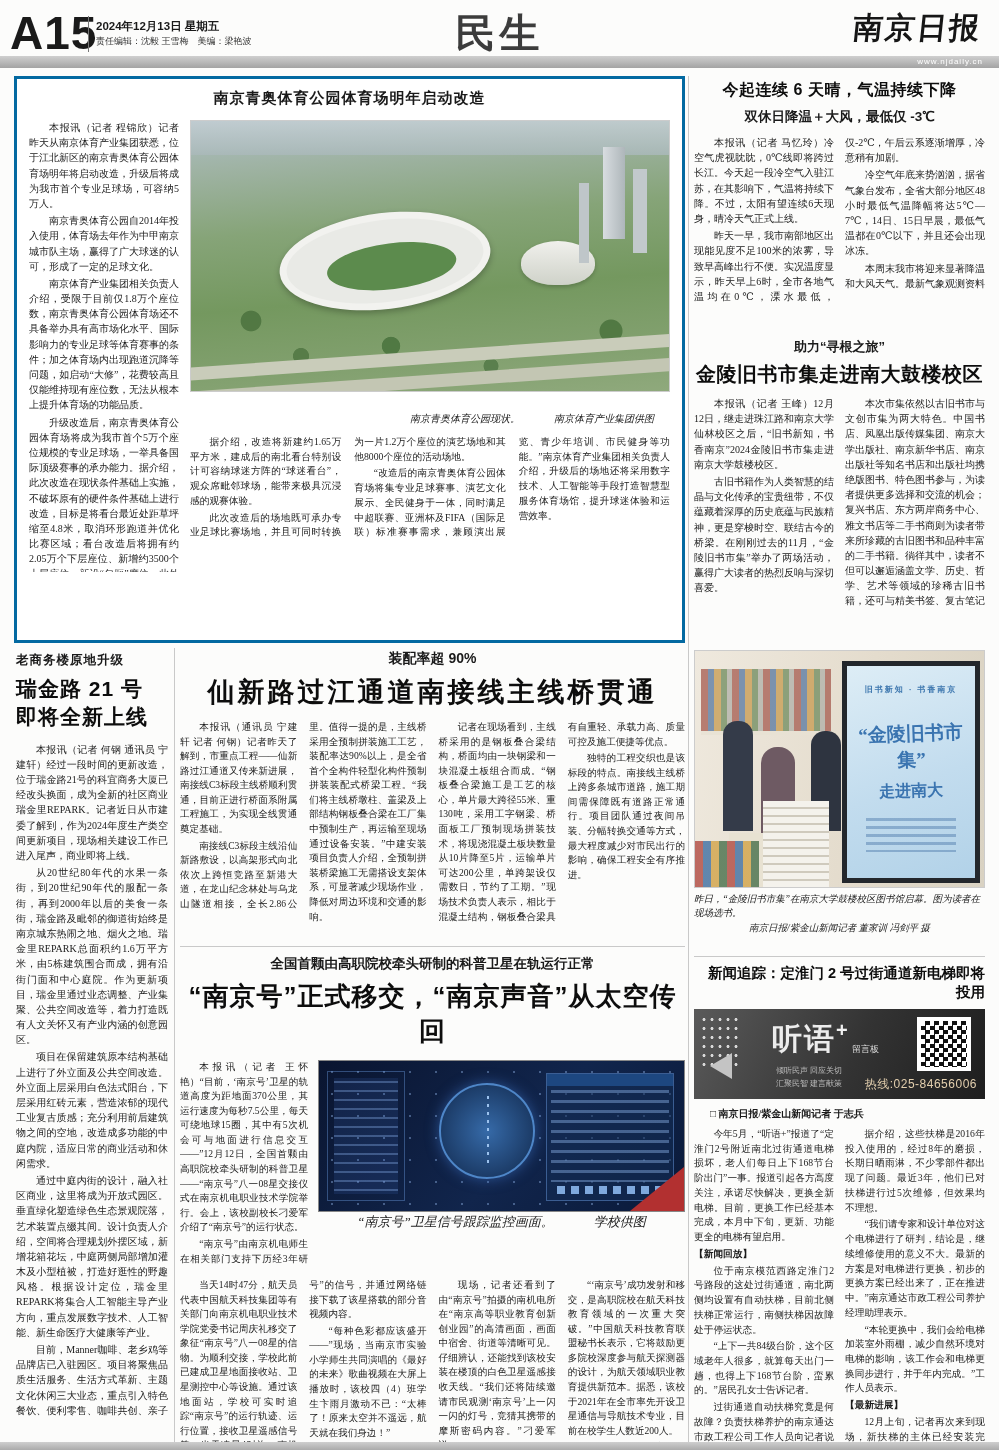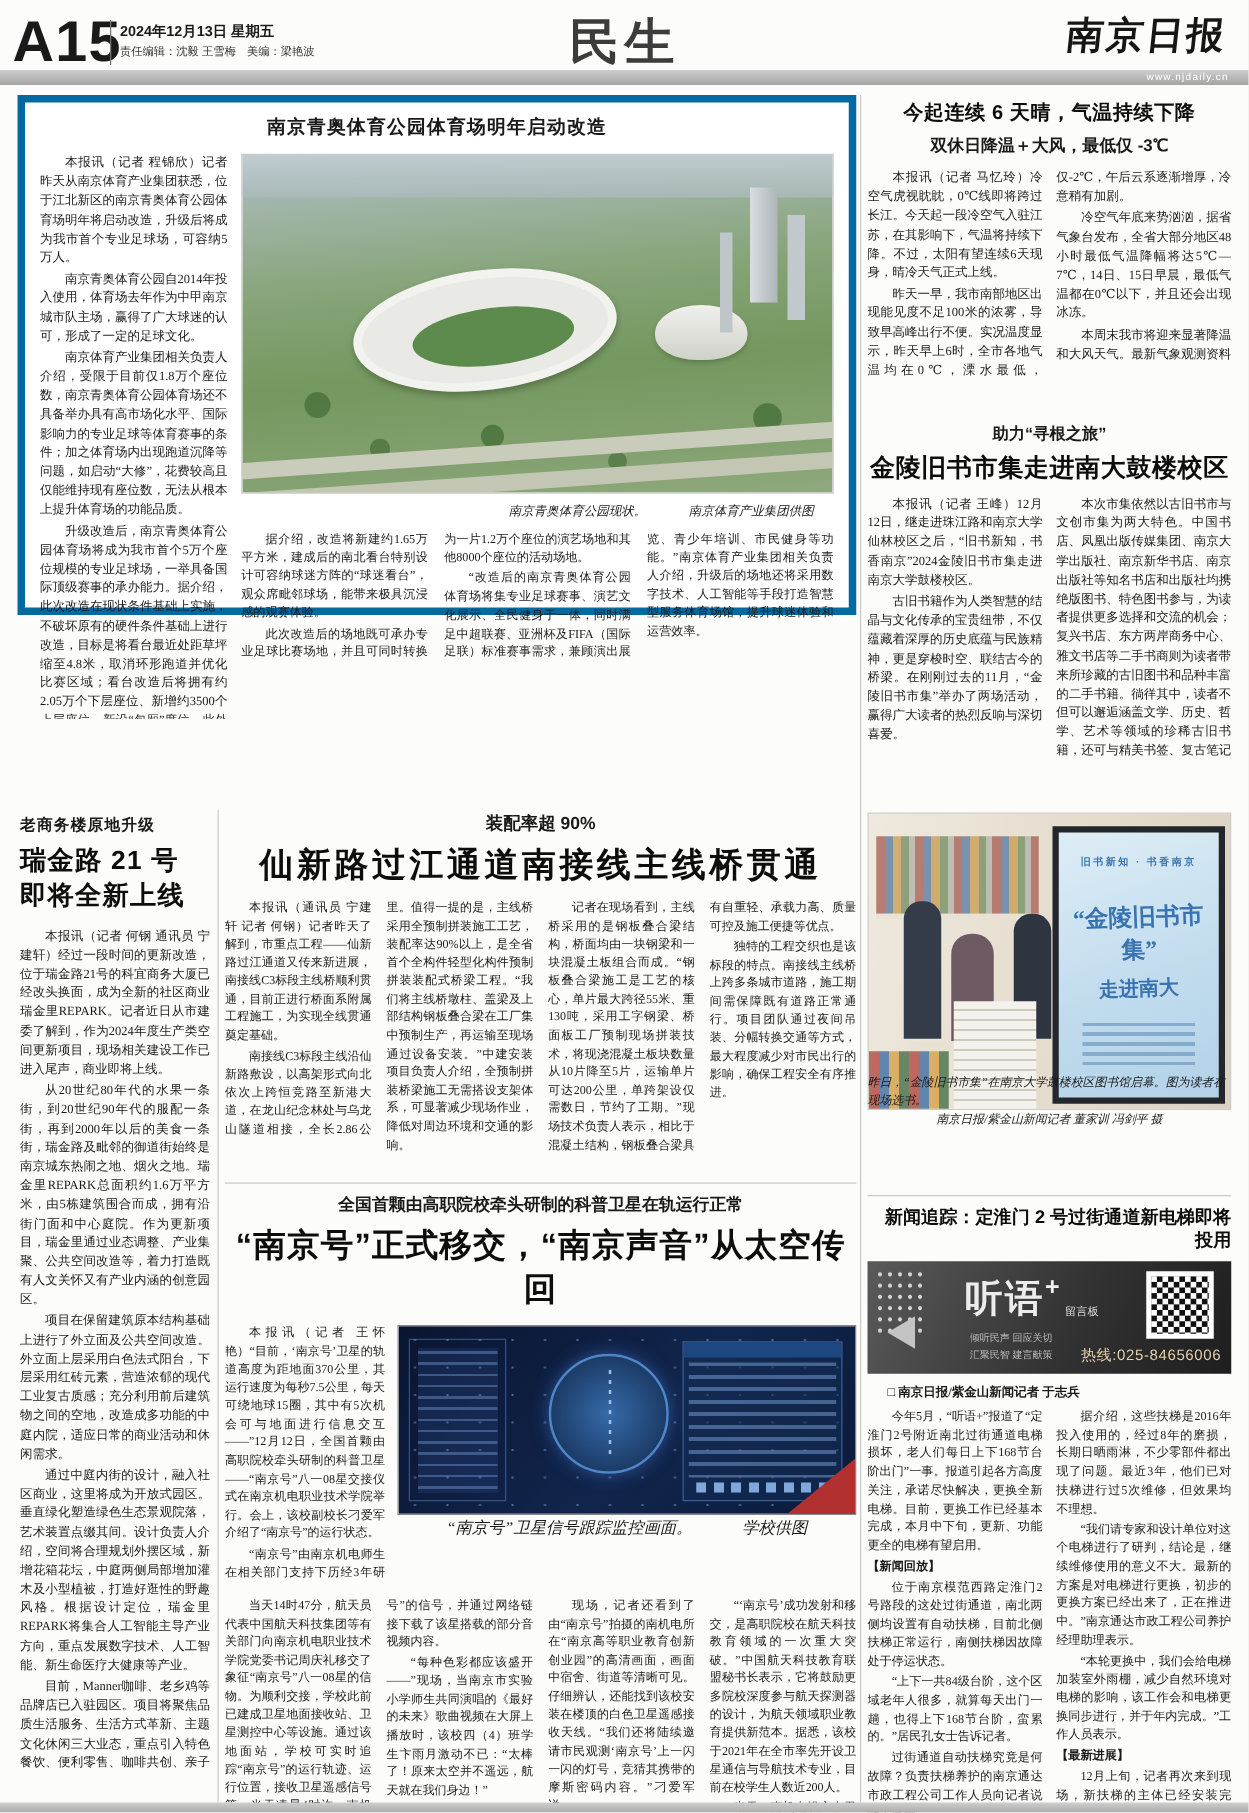--- a/index.html
+++ b/index.html
@@ -23,22 +23,22 @@
   .website { position:absolute; right:16px; top:1px; font-size:8px; color:#fff;
              font-family:"Liberation Sans",sans-serif; letter-spacing:1px; }
 
   
   .para { font-size:10px; line-height:1.52; text-align:justify; text-indent:2em; margin-bottom:2px; }
   .subhead-bracket { text-indent:0; text-align:left; font-weight:bold; font-family:"Liberation Sans",sans-serif; }
   .kicker { text-align:center; font-weight:bold; font-family:"Liberation Sans",sans-serif; }
   .headline { text-align:center; font-weight:900; font-family:"Liberation Sans",sans-serif; color:#0d0d0d; }
 
   
-  .stadium-box { position:absolute; left:14px; top:76px; width:671px; height:416px;
-                 border:6px solid #0369a1; padding:10px 12px 8px; background:#fff; }
+  .stadium-box { position:absolute; left:14px; top:76px; width:671px; height:567px;
+                 border:3px solid #0369a1; padding:10px 12px 8px; background:#fff; }
   .stadium-box .kicker { font-size:15px; letter-spacing:1px; }
   .stadium-box .headline { font-size:34px; letter-spacing:1px; margin-top:8px; }
   .stad-row { display:flex; gap:11px; margin-top:12px; }
   .stad-left { width:150px; height:452px; overflow:hidden; }
   .stad-right { flex:1; }
   .stadium-photo { position:relative; height:272px; overflow:hidden; border:1px solid #ccc;
     background:linear-gradient(175deg,#aebfc7 0%,#9fb3a4 16%,#86a478 38%,#74985f 62%,#83a170 85%,#8fa97c 100%); }
   .ph-river { position:absolute; left:0; top:0; width:100%; height:34px;
     background:linear-gradient(#c3ced2,#aab9ba); opacity:.85; }
   .ph-trees { position:absolute; inset:0;
@@ -51,21 +51,21 @@
     background:#c9ccba; transform:rotate(-4deg); box-shadow:0 24px 0 #c3c6b3; }
   .ph-stadium { position:absolute; left:88px; top:92px; width:212px; height:96px; border-radius:50%;
     background:#e9eae6; border:7px solid #f2f2ef; transform:rotate(-7deg);
     box-shadow:0 3px 6px rgba(0,0,0,.25); }
   .ph-pitch { position:absolute; left:40px; top:24px; width:130px; height:46px; border-radius:50%;
     background:#5c8b4d; }
   .ph-dome { position:absolute; left:330px; top:120px; width:74px; height:44px; border-radius:50% 50% 45% 45%;
     background:linear-gradient(#f0f0ec,#cfd2c9); box-shadow:0 2px 4px rgba(0,0,0,.2); }
   .ph-tower { position:absolute; right:44px; top:26px; width:22px; height:92px;
     background:linear-gradient(90deg,#d8dde0,#aeb6ba); box-shadow:26px 18px 0 -4px #c2c9cc, -30px 30px 0 -6px #bfc6c9; }
-  .photo-caption { display:flex; justify-content:flex-end; gap:34px; padding:7px 16px 0 0;
+  .photo-caption { display:flex; justify-content:flex-end; gap:34px; padding:20px 16px 0 0;
     font-size:10px; font-style:italic; }
   .stad-cols { margin-top:9px; column-count:3; column-gap:13px; height:130px; overflow:hidden; }
   .stad-cols .para { font-size:9.7px; }
 
   
   .v-rule-right { position:absolute; left:688px; top:76px; width:1px; height:1366px; background:#c9c9c9; }
   .v-rule-left  { position:absolute; left:174px; top:648px; width:1px; height:794px; background:#c9c9c9; }
   .weather { position:absolute; left:694px; top:80px; width:291px; }
   .weather .headline { font-size:16px; letter-spacing:.5px; }
   .weather .wx-sub { text-align:center; font-size:13.5px; font-weight:bold; margin-top:7px;
@@ -95,21 +95,21 @@
   .bp-poster { position:absolute; right:4px; top:10px; width:138px; height:222px; border:5px solid #23272c;
     background:linear-gradient(160deg,#ddedf6 0%,#c2dcee 55%,#b2d2e8 100%); }
   .bp-poster-tag { margin:18px auto 0; width:110px; text-align:center; font-size:8px; color:#3c76ae;
     letter-spacing:2px; font-weight:bold; }
   .bp-poster-main { margin-top:26px; text-align:center; font-size:19px; font-weight:bold; color:#3a74b0;
     transform:rotate(-2deg); }
   .bp-poster-sub { margin-top:8px; text-align:center; font-size:16px; font-weight:bold; color:#3a74b0;
     transform:rotate(-2deg); }
   .bp-poster-lines { margin:16px auto 0; width:90px; height:34px;
     background:repeating-linear-gradient(#5d87b4 0 3px,transparent 3px 8px); opacity:.55; }
-  .bp-caption { position:absolute; left:694px; top:860px; width:291px; font-size:9.5px; line-height:1.5;
+  .bp-caption { position:absolute; left:694px; top:892px; width:291px; font-size:9.5px; line-height:1.5;
     font-style:italic; }
   .bp-caption .credit { text-align:center; }
 
   
   .elevator { position:absolute; left:694px; top:956px; width:291px; border-top:1px solid #c9c9c9; padding-top:7px; }
   .elevator .headline { font-size:14.5px; text-align:right; letter-spacing:0; }
   .listen-banner { position:relative; margin-top:7px; width:291px; height:90px; overflow:hidden;
     background:linear-gradient(115deg,#5a5a5a 0%,#333 55%,#1e1e1e 100%); }
   .lb-dots { position:absolute; left:6px; top:6px; width:40px; height:52px;
     background-image:radial-gradient(#d8d8d8 1.2px,transparent 1.8px); background-size:8px 9px; }

